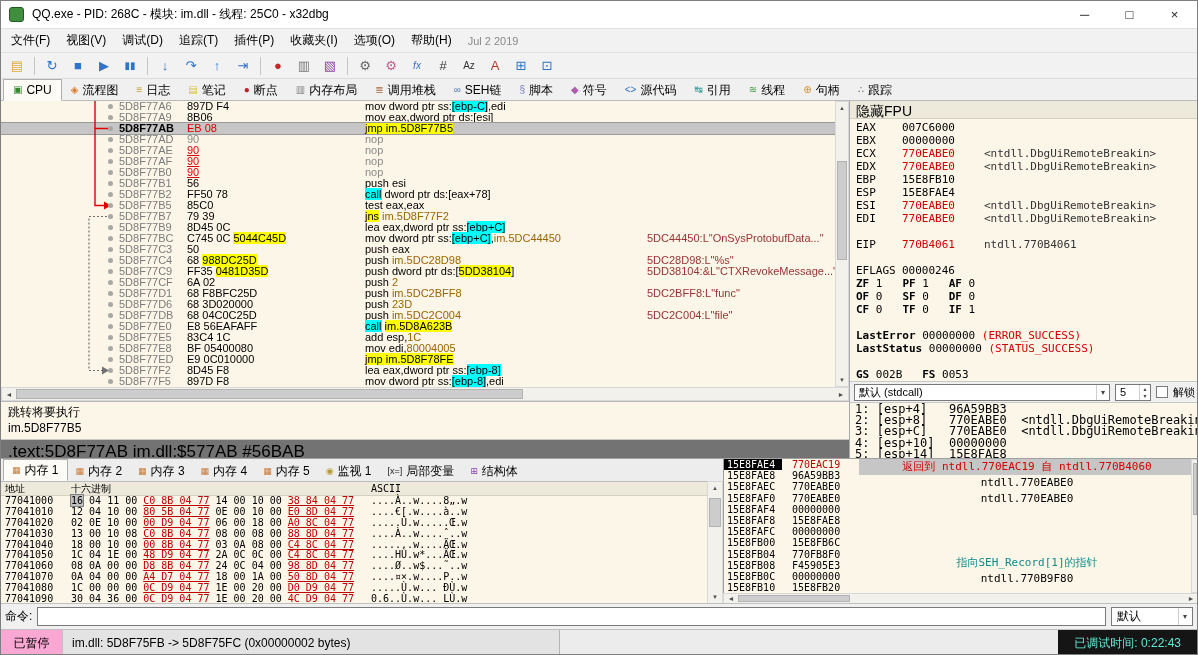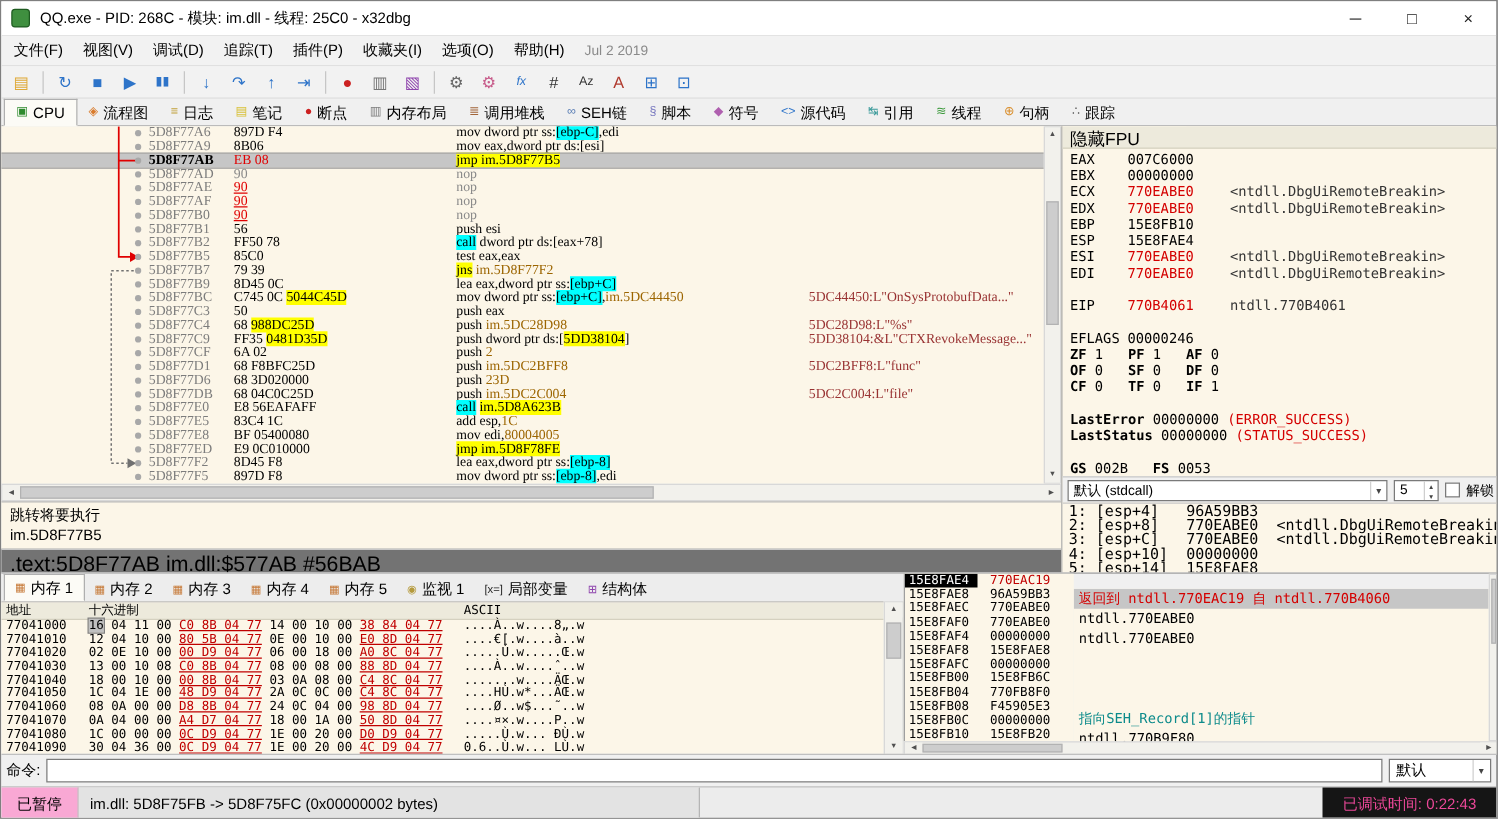--- a/index.html
+++ b/index.html
@@ -38,21 +38,21 @@
             display:flex; align-items:flex-end; padding-left:2px; border-bottom:1px solid #BBB; }
   .vtab { display:flex; align-items:center; gap:4px; padding:2px 9px; height:20px;
           white-space:nowrap; position:relative; }
   .vtab.active { background:#FCFBF6; border:1px solid #AFAFAF; border-bottom:1px solid #FCFBF6;
                  height:22px; z-index:2; margin-bottom:-1px; }
   .ticon { font-size:10px; line-height:1; }
 
   
   .disasm-pane { position:absolute; top:100px; left:0; width:948px; height:286px;
                  background:#FCF6E8; overflow:hidden;
-                 font-family:Liberation Serif, serif; font-size:11px; }
+                 font-family:Liberation Sans, sans-serif; font-size:11px; }
   .jump-arrows { position:absolute; left:84px; top:0; }
   .drow { display:flex; height:11px; line-height:11px; white-space:pre; }
   .drow.sel { background:#C6C6C6; outline:1px solid #9A9A9A; }
   .dgut { width:118px; flex:none; position:relative; }
   .dot { position:absolute; right:6px; top:3px; width:5px; height:5px; border-radius:50%;
          background:#A8A8A8; }
   .daddr { width:68px; flex:none; color:#7C7C7C; }
   .drow.sel .daddr { color:#000; font-weight:bold; }
   .dbytes { width:178px; flex:none; }
   .dinstr { width:282px; flex:none; }
@@ -136,22 +136,22 @@
   .hx-sel { background:#C0C0C0; outline:1px solid #808080; }
   .mem-vscroll { position:absolute; top:22px; left:706px; width:16px; height:123px; }
   .stack-pane { position:absolute; top:0; left:722px; width:136px; height:134px; background:#FCF6E8;
                 border-left:1px solid #9F9F9F; font-family:"DejaVu Sans Mono","Liberation Mono",monospace;
                 font-size:10px; overflow:hidden; }
   .srow { display:flex; height:11.2px; line-height:11.2px; white-space:pre; }
   .sr-addr { width:58px; padding-left:3px; flex:none; }
   .srow.sel .sr-addr { background:#000; color:#FFF; }
   .sr-val { padding-left:10px; }
   .sr-val.red { color:#C00000; }
-  .cmt-pane { position:absolute; top:12px; left:858px; right:8px; height:134px; background:#FCF6E8;
-              font-family:"DejaVu Sans Mono","Liberation Mono",monospace; font-size:11px; overflow:hidden; }
+  .cmt-pane { position:absolute; top:0; left:858px; right:8px; height:134px; background:#FCF6E8;
+              font-family:"DejaVu Sans Mono","Liberation Mono",monospace; font-size:11px; overflow:hidden;text-align:center; }
   .crow { height:16px; line-height:16px; padding-left:4px; white-space:pre; overflow:hidden; }
   .crow.sel { background:#C6C6C6; }
   .crow.ret { color:#D40000; }
   .crow.seh { color:#0D8B8B; }
   .cmt-vscroll { position:absolute; top:0; right:0; width:8px; height:134px; }
   .bottom-hscroll { position:absolute; left:722px; top:134px; width:476px; height:11px; }
 
   
   .cmdbar { position:absolute; top:602px; left:0; right:0; height:26px; background:#F0F0F0;
             border-top:1px solid #C0C0C0; display:flex; align-items:center; padding:0 4px; gap:5px; }
@@ -161,21 +161,21 @@
                align-items:center; padding:0 5px; }
 
   
   .statusbar { position:absolute; top:628px; left:0; right:0; height:27px; background:#ECECEC;
                border-top:1px solid #C0C0C0; display:flex; align-items:stretch; }
   .status-state { width:62px; background:#f9a8d4; color:#000; display:flex; align-items:center;
                   justify-content:center; border-right:1px solid #C0C0C0; flex:none; }
   .status-msg { width:497px; background:#E3E3E3; border-right:1px solid #B5B5B5;
                 display:flex; align-items:center; padding:0 9px; white-space:nowrap; overflow:hidden; flex:none; }
   .status-fill { flex:1; }
-  .status-time { background:#151515; color:#ec4899; display:flex; align-items:center; padding:0 16px; flex:none; }
+  .status-time { background:#151515; color:#5eead4; display:flex; align-items:center; padding:0 16px; flex:none; }
 </style>
 </head>
 <body>
 
 <div class="window">
 
   <div class="titlebar">
     <div class="app-icon"></div>
     <div class="title-text">QQ.exe - PID: 268C - 模块: im.dll - 线程: 25C0 - x32dbg</div>
     <div class="win-btn">─</div>

